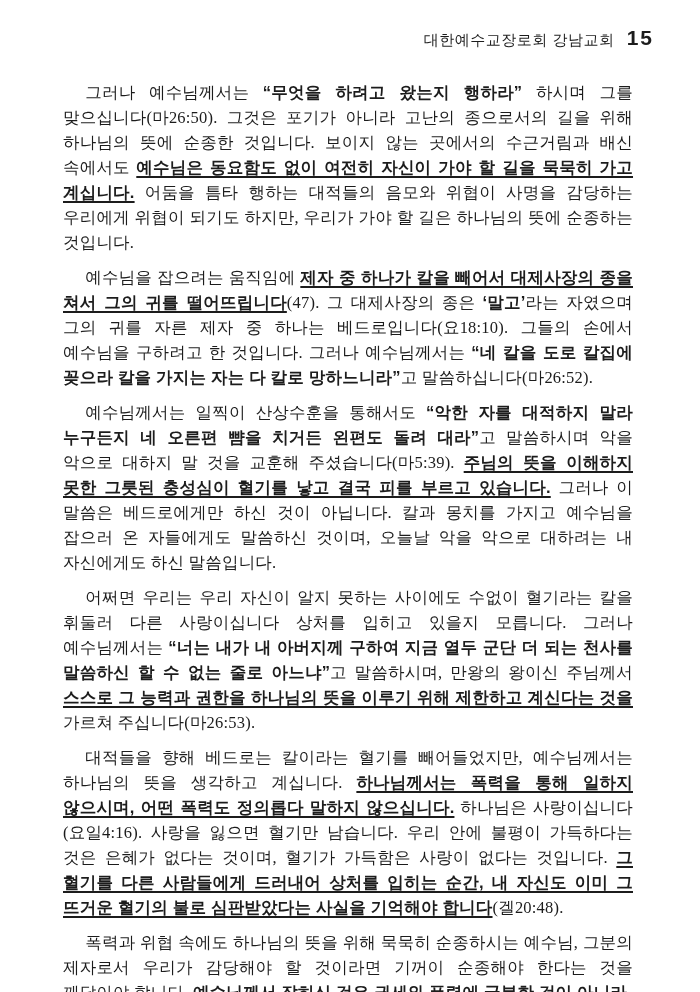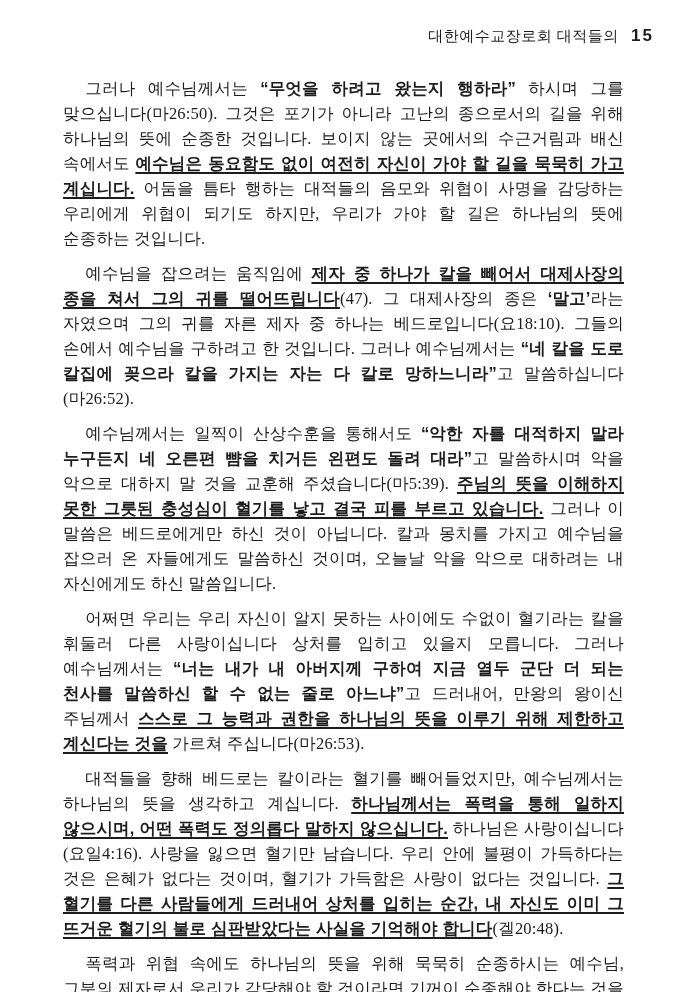--- a/index.html
+++ b/index.html
@@ -29,32 +29,32 @@
     letter-spacing: 0.5px;
     white-space: nowrap;
   }
   .header .church {
     font-family: "Liberation Sans", "DejaVu Sans", sans-serif;
     font-weight: normal;
   }
   .header .pagenum {
     font-family: "Liberation Sans", "DejaVu Sans", sans-serif;
     font-weight: bold;
-    font-size: 17px;
+    font-size: 21px;
     margin-left: 8px;
     letter-spacing: 2px;
     text-align: center;
   }
   .doc-body {
     font-size: 16.5px;
     line-height: 25px;
     letter-spacing: 0.2px;
   }
   p.para {
-    margin: 0 16px 10px 0;
+    margin: 0 7px 10px 0;
     text-align: justify;
     text-indent: 1.35em;
     word-break: keep-all;
     overflow-wrap: break-word;
   }
   p.para:last-child {
     margin-bottom: 0;
   }
   .normal {
     font-family: "Liberation Serif", "DejaVu Serif", serif;
@@ -70,24 +70,24 @@
     text-decoration: underline;
     text-decoration-thickness: 1.5px;
     text-underline-offset: 3px;
   }
 </style>
 </head>
 <body>
 
 <div class="page">
   <div class="header">
-    <span class="church">대한예수교장로회 대적들의</span>
+    <span class="church">대한예수교장로회 강남교회</span>
     <span class="pagenum">15</span>
   </div>
   <div class="doc-body">
       <p class="para"><span class="normal">그러나 예수님께서는 </span><span class="bold">“무엇을 하려고 왔는지 행하라”</span><span class="normal"> 하시며 그를 맞으십니다(마26:50). 그것은 포기가 아니라 고난의 종으로서의 길을 위해 하나님의 뜻에 순종한 것입니다. 보이지 않는 곳에서의 수근거림과 배신 속에서도 </span><span class="bold-underline">예수님은 동요함도 없이 여전히 자신이 가야 할 길을 묵묵히 가고 계십니다.</span><span class="normal"> 어둠을 틈타 행하는 대적들의 음모와 위협이 사명을 감당하는 우리에게 위협이 되기도 하지만, 우리가 가야 할 길은 하나님의 뜻에 순종하는 것입니다.</span></p>
       <p class="para"><span class="normal">예수님을 잡으려는 움직임에 </span><span class="bold-underline">제자 중 하나가 칼을 빼어서 대제사장의 종을 쳐서 그의 귀를 떨어뜨립니다</span><span class="normal">(47). 그 대제사장의 종은 </span><span class="bold">‘말고’</span><span class="normal">라는 자였으며 그의 귀를 자른 제자 중 하나는 베드로입니다(요18:10). 그들의 손에서 예수님을 구하려고 한 것입니다. 그러나 예수님께서는 </span><span class="bold">“네 칼을 도로 칼집에 꽂으라 칼을 가지는 자는 다 칼로 망하느니라”</span><span class="normal">고 말씀하십니다(마26:52).</span></p>
       <p class="para"><span class="normal">예수님께서는 일찍이 산상수훈을 통해서도 </span><span class="bold">“악한 자를 대적하지 말라 누구든지 네 오른편 뺨을 치거든 왼편도 돌려 대라”</span><span class="normal">고 말씀하시며 악을 악으로 대하지 말 것을 교훈해 주셨습니다(마5:39). </span><span class="bold-underline">주님의 뜻을 이해하지 못한 그릇된 충성심이 혈기를 낳고 결국 피를 부르고 있습니다.</span><span class="normal"> 그러나 이 말씀은 베드로에게만 하신 것이 아닙니다. 칼과 몽치를 가지고 예수님을 잡으러 온 자들에게도 말씀하신 것이며, 오늘날 악을 악으로 대하려는 내 자신에게도 하신 말씀입니다.</span></p>
-      <p class="para"><span class="normal">어쩌면 우리는 우리 자신이 알지 못하는 사이에도 수없이 혈기라는 칼을 휘둘러 다른 사랑이십니다 상처를 입히고 있을지 모릅니다. 그러나 예수님께서는 </span><span class="bold">“너는 내가 내 아버지께 구하여 지금 열두 군단 더 되는 천사를 말씀하신 할 수 없는 줄로 아느냐”</span><span class="normal">고 드러내어, 만왕의 왕이신 주님께서 </span><span class="bold-underline">스스로 그 능력과 권한을 하나님의 뜻을 이루기 위해 제한하고 계신다는 것을</span><span class="normal"> 가르쳐 주십니다(마26:53).</span></p>
+      <p class="para"><span class="normal">어쩌면 우리는 우리 자신이 알지 못하는 사이에도 수없이 혈기라는 칼을 휘둘러 다른 사랑이십니다 상처를 입히고 있을지 모릅니다. 그러나 예수님께서는 </span><span class="bold">“너는 내가 내 아버지께 구하여 지금 열두 군단 더 되는 천사를 말씀하신 할 수 없는 줄로 아느냐”</span><span class="normal">고 말씀하시며, 만왕의 왕이신 주님께서 </span><span class="bold-underline">스스로 그 능력과 권한을 하나님의 뜻을 이루기 위해 제한하고 계신다는 것을</span><span class="normal"> 가르쳐 주십니다(마26:53).</span></p>
       <p class="para"><span class="normal">대적들을 향해 베드로는 칼이라는 혈기를 빼어들었지만, 예수님께서는 하나님의 뜻을 생각하고 계십니다. </span><span class="bold-underline">하나님께서는 폭력을 통해 일하지 않으시며, 어떤 폭력도 정의롭다 말하지 않으십니다.</span><span class="normal"> 하나님은 사랑이십니다(요일4:16). 사랑을 잃으면 혈기만 남습니다. 우리 안에 불평이 가득하다는 것은 은혜가 없다는 것이며, 혈기가 가득함은 사랑이 없다는 것입니다. </span><span class="bold-underline">그 혈기를 다른 사람들에게 드러내어 상처를 입히는 순간, 내 자신도 이미 그 뜨거운 혈기의 불로 심판받았다는 사실을 기억해야 합니다</span><span class="normal">(겔20:48).</span></p>
       <p class="para"><span class="normal">폭력과 위협 속에도 하나님의 뜻을 위해 묵묵히 순종하시는 예수님, 그분의 제자로서 우리가 감당해야 할 것이라면 기꺼이 순종해야 한다는 것을 깨달아야 합니다. </span><span class="bold-underline">예수님께서 잡히신 것은 권세와 폭력에 굴복한 것이 아니라</span></p>
     </div>
 </div>
 
 </body></html>

